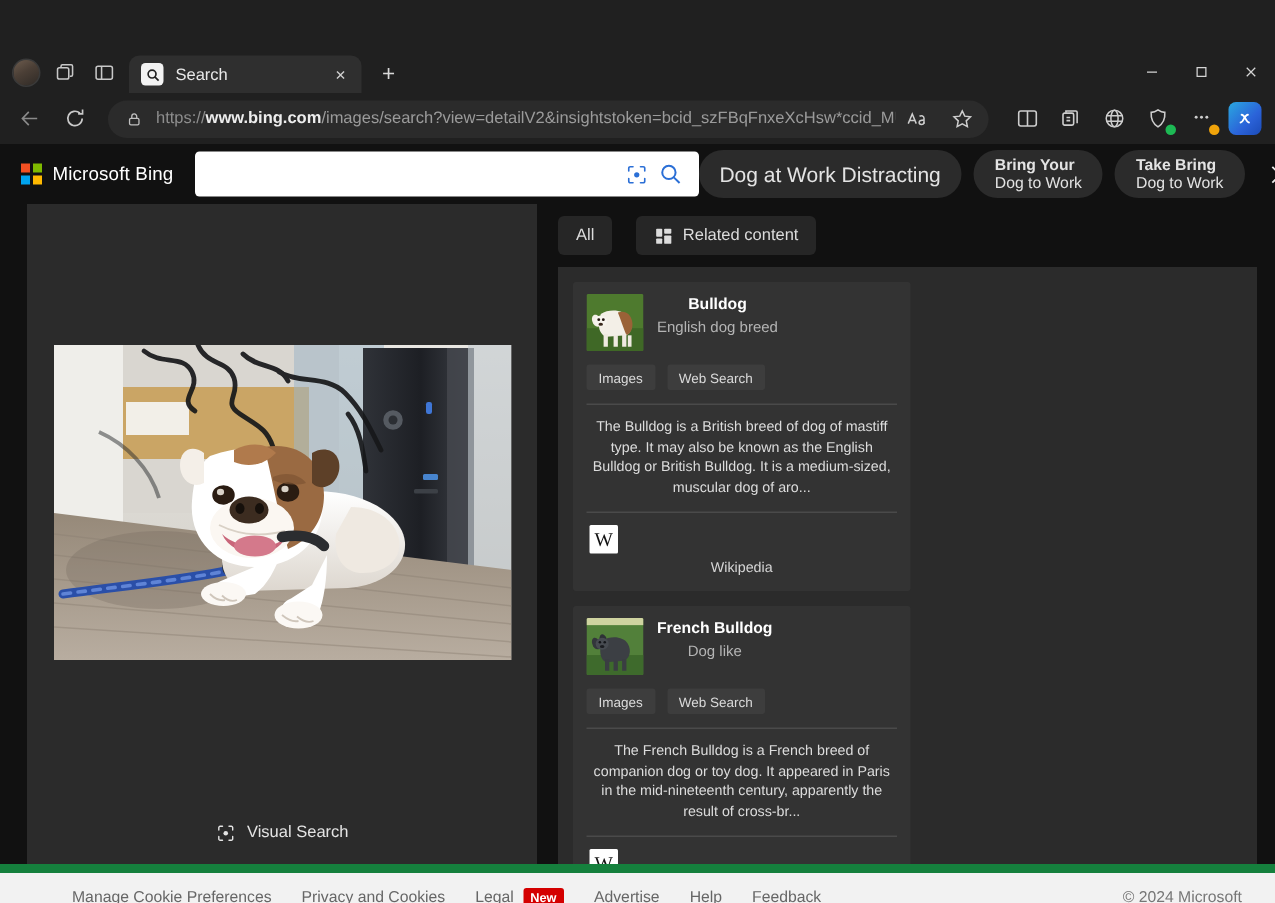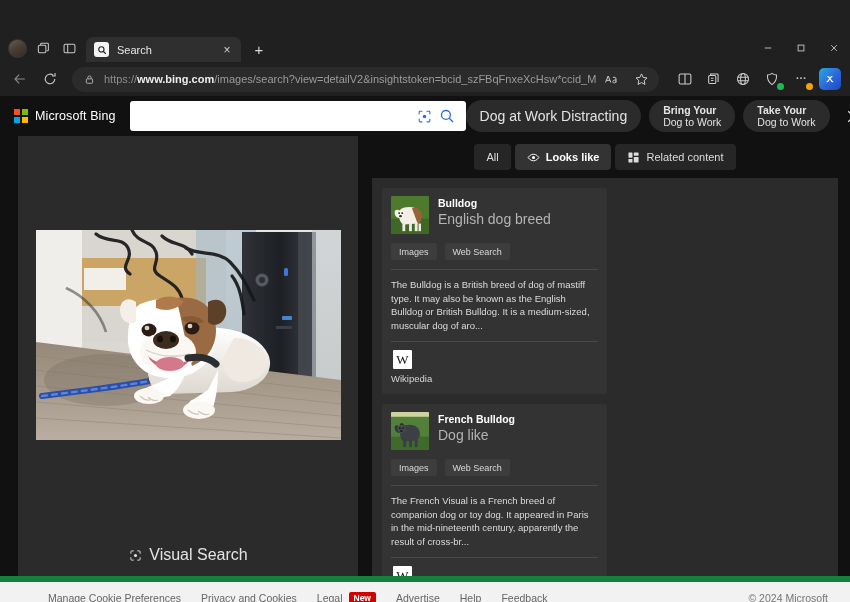--- a/index.html
+++ b/index.html
@@ -74,45 +74,45 @@
   .chip.single{justify-content:center;font-size:14px;}
   .close-x{width:28px;height:28px;display:flex;align-items:center;justify-content:center;color:#e8e8e8;flex:none;margin-right:2px;}
 
   .body-row{flex:1;display:flex;min-height:0;background:#111111;}
   .left-pane{
     width:340px;flex:none;background:#2b2b2b;margin:0 0 0 18px;display:flex;flex-direction:column;
     align-items:center;
   }
   .img-holder{flex:1;display:flex;align-items:center;justify-content:center;width:100%;}
   .dogimg{width:305px;height:210px;display:block;}
-  .vsearch{height:42px;display:flex;align-items:center;justify-content:flex-start;gap:7px;font-size:16px;color:#e4e4e4;}
+  .vsearch{height:42px;display:flex;align-items:center;justify-content:flex-start;gap:7px;font-size:11px;color:#e4e4e4;}
   .vs-ico{width:14px;height:14px;display:flex;align-items:center;justify-content:center;color:#e4e4e4;}
 
   .right-pane{flex:1;min-width:0;display:flex;flex-direction:column;padding:8px 12px 0 14px;box-sizing:border-box;}
-  .tabs{display:flex;gap:4px;flex:none;margin-bottom:8px;justify-content:center;}
+  .tabs{display:flex;gap:16px;flex:none;margin-bottom:8px;}
   .rtab{
     height:26px;border-radius:4px;background:#262626;display:flex;align-items:center;gap:6px;
     padding:0 12px;font-size:11px;color:#dcdcdc;
   }
   .rtab.active{background:#333333;color:#ffffff;font-weight:700;}
   .rtab .ti{display:flex;align-items:center;}
 
   .results{
     background:#2b2b2b;flex:1;min-height:0;padding:10px;box-sizing:border-box;
     display:flex;flex-wrap:wrap;align-content:flex-start;gap:10px;overflow:hidden;
   }
   .card{
     width:225px;background:#333333;border-radius:2px;padding:8px 9px 10px 9px;box-sizing:border-box;
-    display:flex;flex-direction:column;
+    display:flex;flex-direction:column;text-align:center;
   }
   .card-head{display:flex;gap:9px;align-items:flex-start;}
   .thumb{width:38px;height:38px;flex:none;border-radius:1px;display:block;}
   .card-titles{min-width:0;padding-top:1px;}
   .card-title{font-size:10.5px;font-weight:700;color:#ffffff;line-height:13px;}
-  .card-sub{font-size:14px;color:#b4b4b4;margin-top:3px;line-height:12px;}
+  .card-sub{font-size:10px;color:#b4b4b4;margin-top:3px;line-height:12px;}
   .card-actions{display:flex;gap:8px;margin-top:9px;}
   .act{
     background:#3d3d3d;border-radius:2px;height:17px;display:flex;align-items:center;padding:0 8px;
     font-size:9px;color:#dadada;
   }
   .hr{height:1px;background:#4a4a4a;margin:9px 0 8px 0;}
   .desc{font-size:9.5px;line-height:13.5px;color:#dcdcdc;}
   .attr{display:flex;flex-direction:column;gap:4px;}
   .wlogo{
     width:19px;height:19px;background:#ffffff;border-radius:1px;display:flex;align-items:center;justify-content:center;
@@ -300,21 +300,21 @@
 
       <div class="chips">
         <div class="chip single">
           <span>Dog at Work Distracting</span>
         </div>
         <div class="chip">
           <b>Bring Your</b>
           <span class="l2">Dog to Work</span>
         </div>
         <div class="chip">
-          <b>Take Your</b>
+          <b>Take Bring</b>
           <span class="l2">Dog to Work</span>
         </div>
       </div>
 
       <div class="close-x">
         <svg width="17" height="17" viewBox="0 0 18 18" stroke="currentColor" stroke-width="1.3">
             <path d="M3.4 3.4l11.2 11.2M14.6 3.4L3.4 14.6"></path>
           </svg>
       </div>
     </div>
@@ -434,29 +434,20 @@
           </span>
           <span>Visual Search</span>
         </div>
       </div>
 
       <div class="right-pane">
 
         <div class="tabs">
           <div class="rtab">
             <span>All</span>
-          </div>
-          <div class="rtab active">
-            <span class="ti">
-              <svg width="13" height="13" viewBox="0 0 18 18" fill="none" stroke="currentColor" stroke-width="1.3">
-                <path d="M1.6 9S4.4 4.4 9 4.4 16.4 9 16.4 9 13.6 13.6 9 13.6 1.6 9 1.6 9z"></path>
-                <circle cx="9" cy="9" r="2.1" fill="currentColor" stroke="none"></circle>
-              </svg>
-            </span>
-            <span>Looks like</span>
           </div>
           <div class="rtab">
             <span class="ti">
               <svg width="13" height="13" viewBox="0 0 18 18" fill="currentColor">
                 <rect x="2" y="2" width="5.6" height="7.4" rx=".8"></rect>
                   <rect x="2" y="11" width="5.6" height="5" rx=".8"></rect>
                 <rect x="9.4" y="2" width="6.6" height="4.6" rx=".8"></rect>
                   <rect x="9.4" y="8.2" width="6.6" height="7.8" rx=".8"></rect>
               </svg>
             </span>
@@ -521,21 +512,21 @@
               <div class="card-titles">
                 <div class="card-title">French Bulldog</div>
                 <div class="card-sub">Dog like</div>
               </div>
             </div>
             <div class="card-actions">
               <div class="act">Images</div>
               <div class="act">Web Search</div>
             </div>
             <div class="hr"></div>
-            <div class="desc">The French Visual is a French breed of companion dog or toy dog. It appeared in Paris in the mid-nineteenth century, apparently the result of cross-br...</div>
+            <div class="desc">The French Bulldog is a French breed of companion dog or toy dog. It appeared in Paris in the mid-nineteenth century, apparently the result of cross-br...</div>
             <div class="hr"></div>
             <div class="attr">
               <span class="wlogo">W</span>
               <span class="attr-name">Wikipedia</span>
             </div>
           </div>
 
         </div>
       </div>
     </div>

